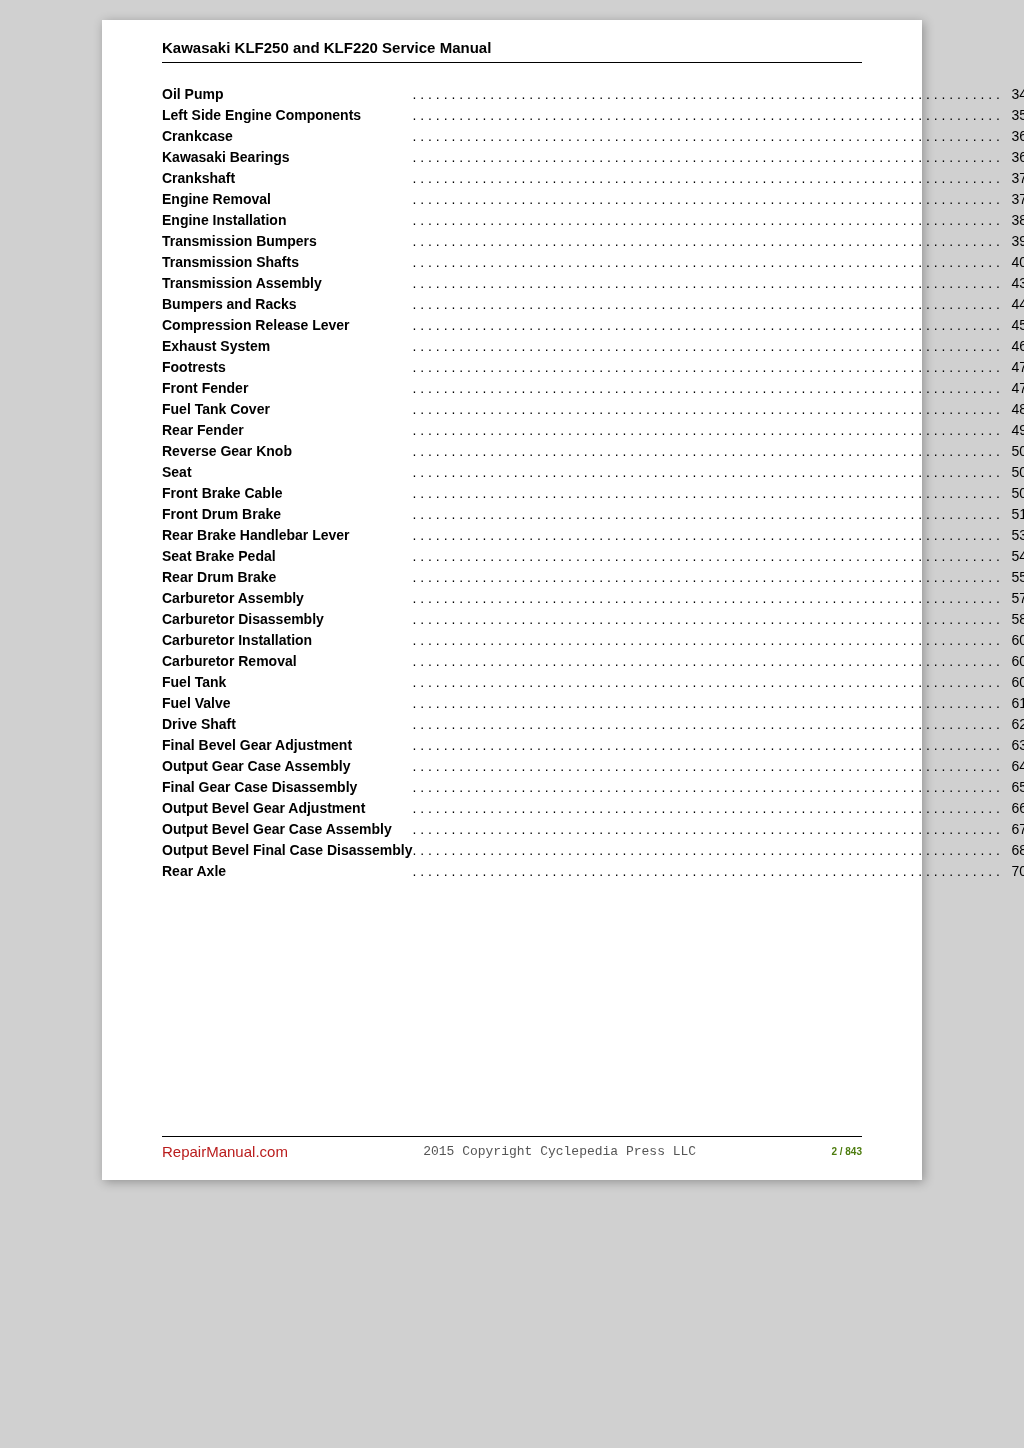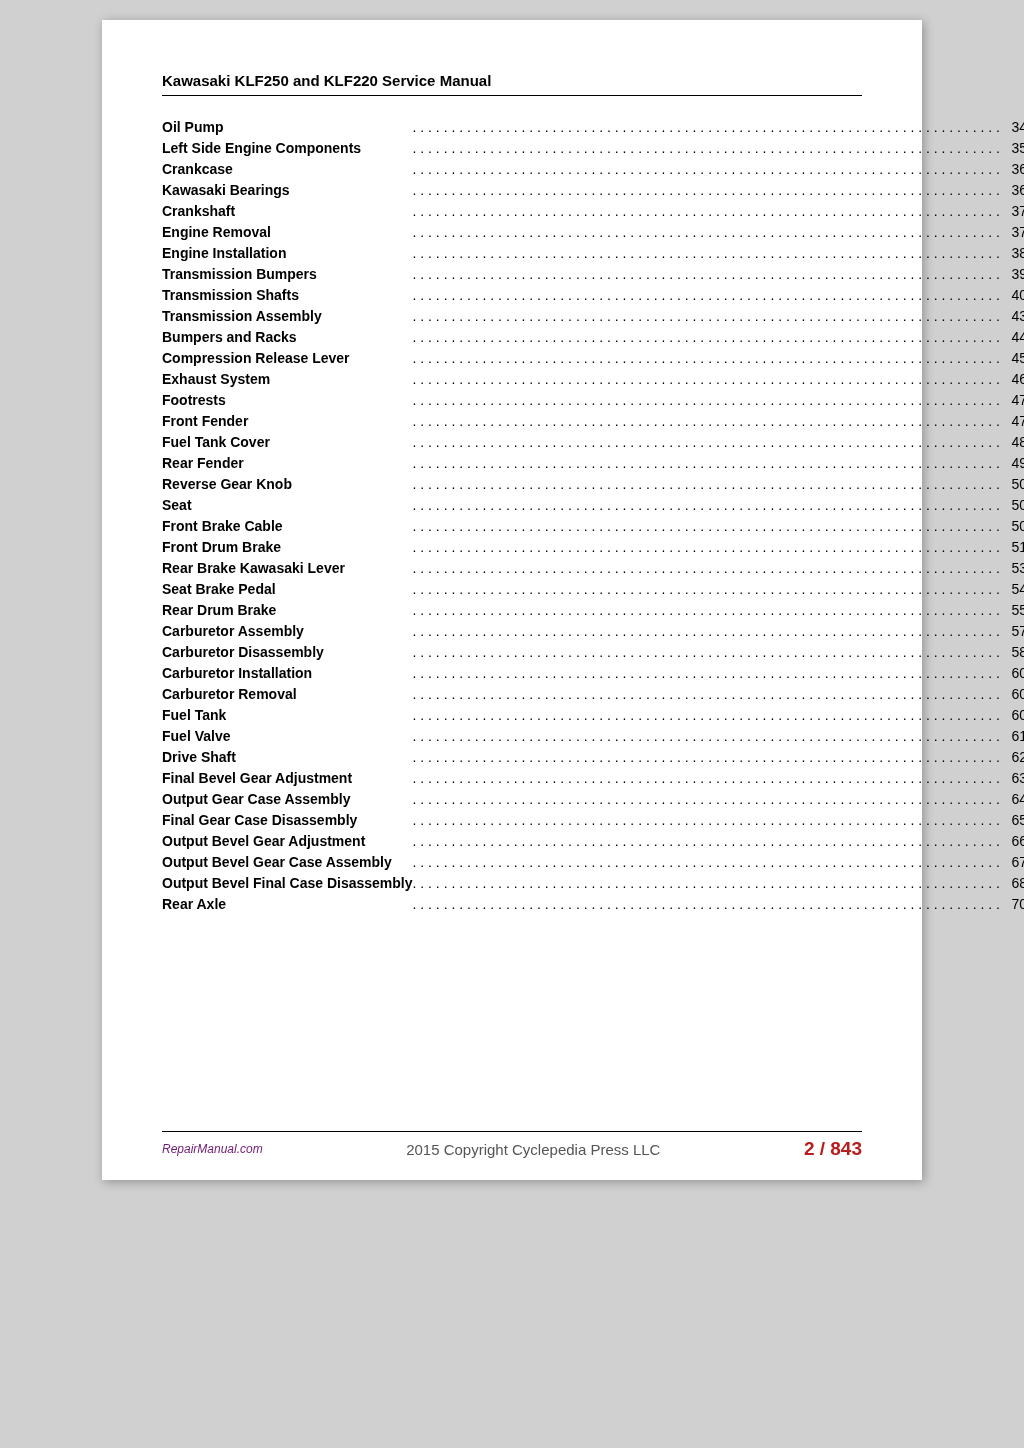--- a/index.html
+++ b/index.html
@@ -14,21 +14,21 @@
       justify-content: center;
       align-items: flex-start;
       padding: 20px;
       font-family: 'Times New Roman', Times, serif;
     }
 
     .page {
       background: #ffffff;
       width: 820px;
       min-height: 1160px;
-      padding: 52px 60px 50px 60px;
+      padding: 19px 60px 50px 60px;
       box-shadow: 2px 2px 10px rgba(0,0,0,0.3);
       position: relative;
     }
 
     .page-header {
       margin-bottom: 8px;
     }
 
     .page-title {
       font-size: 15px;
@@ -86,36 +86,35 @@
       right: 60px;
       display: flex;
       justify-content: space-between;
       align-items: center;
       border-top: 1.5px solid #000;
       padding-top: 6px;
     }
 
     .footer-logo {
       font-family: Arial, sans-serif;
-      font-size: 12px;
-      color: #701a75;
-      font-style: italic;
+      font-size: 15px;
+      color: #b91c1c;
     }
 
     .footer-copyright {
-      font-family: Liberation Sans, sans-serif;
-      font-size: 15px;
+      font-family: Liberation Mono, monospace;
+      font-size: 13px;
       color: #555;
       text-align: right;
     }
 
     .footer-page {
       font-family: Arial, sans-serif;
-      font-size: 19px;
-      color: #b91c1c;
+      font-size: 10px;
+      color: #4d7c0f;
       font-weight: bold;
     }
 
     .dots-cell {
       width: 100%;
     }
   </style>
 </head>
 <body>
 
@@ -268,21 +267,21 @@
           <td class="toc-page-num">505</td>
         </tr>
         <tr>
           <td class="toc-entry-label">Front Drum Brake</td>
           <td class="dots-cell">
             <span class="toc-dots-inner"> . . . . . . . . . . . . . . . . . . . . . . . . . . . . . . . . . . . . . . . . . . . . . . . . . . . . . . . . . . . . . . . . . . . . . . . . . . . . </span>
           </td>
           <td class="toc-page-num">513</td>
         </tr>
         <tr>
-          <td class="toc-entry-label">Rear Brake Kawasaki Lever</td>
+          <td class="toc-entry-label">Rear Brake Handlebar Lever</td>
           <td class="dots-cell">
             <span class="toc-dots-inner"> . . . . . . . . . . . . . . . . . . . . . . . . . . . . . . . . . . . . . . . . . . . . . . . . . . . . . . . . . . . . . . . . . . . . . . . . . . . . </span>
           </td>
           <td class="toc-page-num">536</td>
         </tr>
         <tr>
           <td class="toc-entry-label">Seat Brake Pedal</td>
           <td class="dots-cell">
             <span class="toc-dots-inner"> . . . . . . . . . . . . . . . . . . . . . . . . . . . . . . . . . . . . . . . . . . . . . . . . . . . . . . . . . . . . . . . . . . . . . . . . . . . . </span>
           </td>

